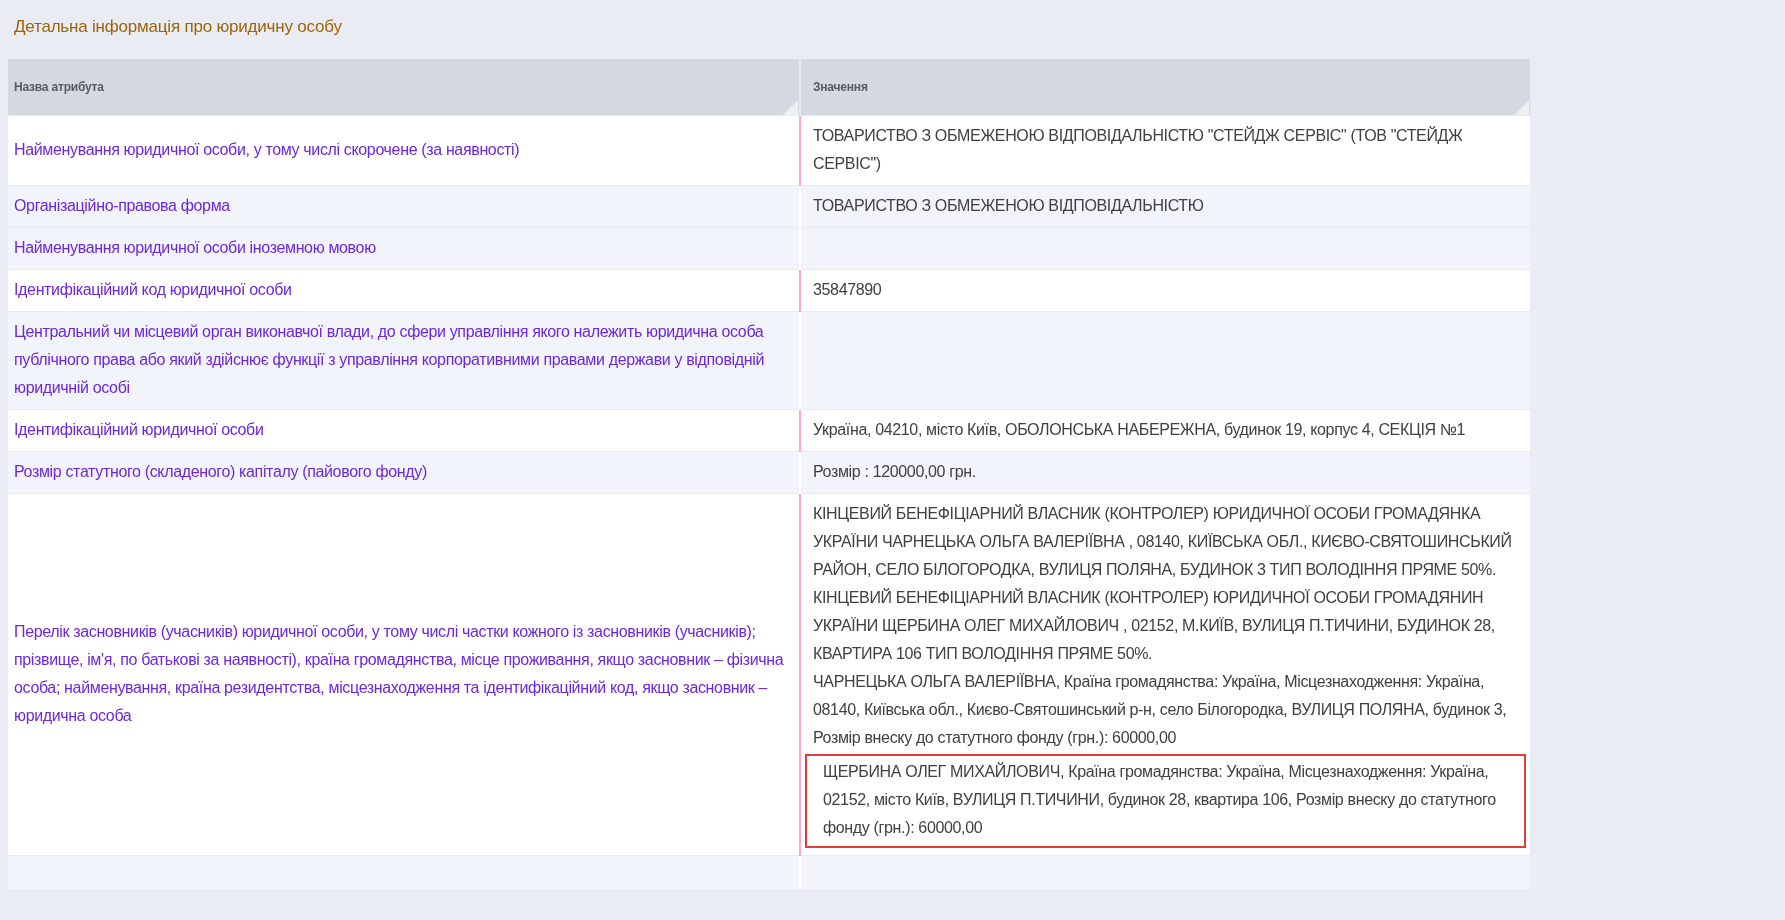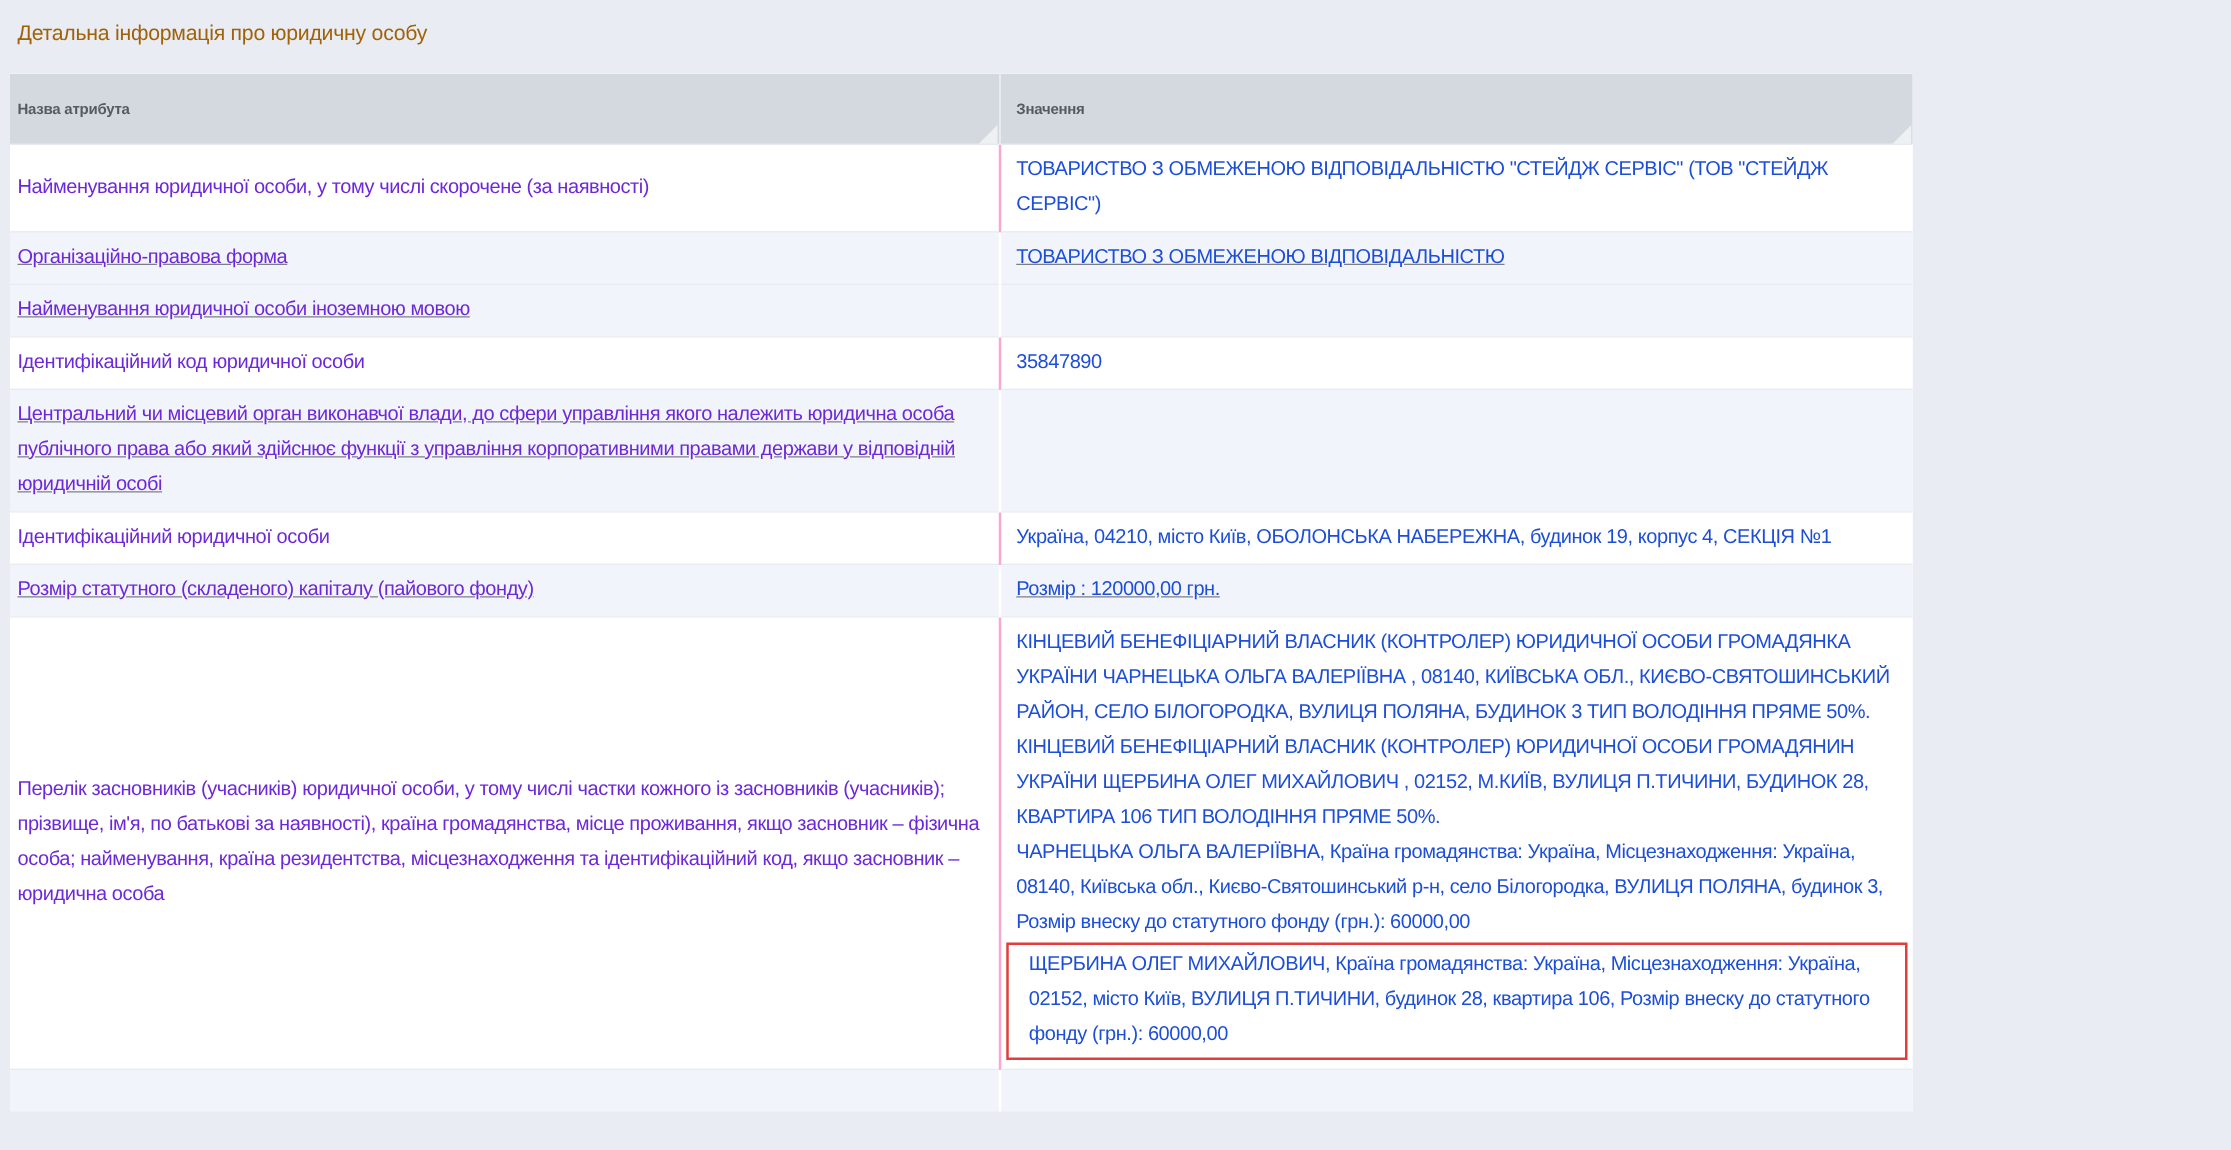--- a/index.html
+++ b/index.html
@@ -42,24 +42,24 @@
     border-left:15px solid transparent;
   }
 
   tbody td {
     font-size:16px; line-height:28px; letter-spacing:-0.35px;
     vertical-align:middle;
     border-top:1px solid #e7eaf0;
     word-wrap:break-word;
   }
   tbody tr.plain { background:#ffffff; }
-  tbody tr.alt   { background:#f2f4fb;text-decoration:underline; }
+  tbody tr.alt   { background:#f2f4fb; }
   td.cell-attr  { padding:6px 10px 7px 6px;  border-right:2px solid #f9a8d4; color:#6d28d9; }
   tr.alt td.cell-attr { border-right-color:#ffffff; }
-  td.cell-value { padding:6px 8px 7px 12px; color:#1d4ed8; }
+  td.cell-value { padding:6px 8px 7px 12px; color:#404040; }
 
   .para { margin:0; }
 
   .red-box-inline {
     display:inline-block;
     border:2px solid var(--red);
     padding:1px 12px 3px 5px;
     margin:-3px -12px -5px -7px;
   }
   .red-box-block {

